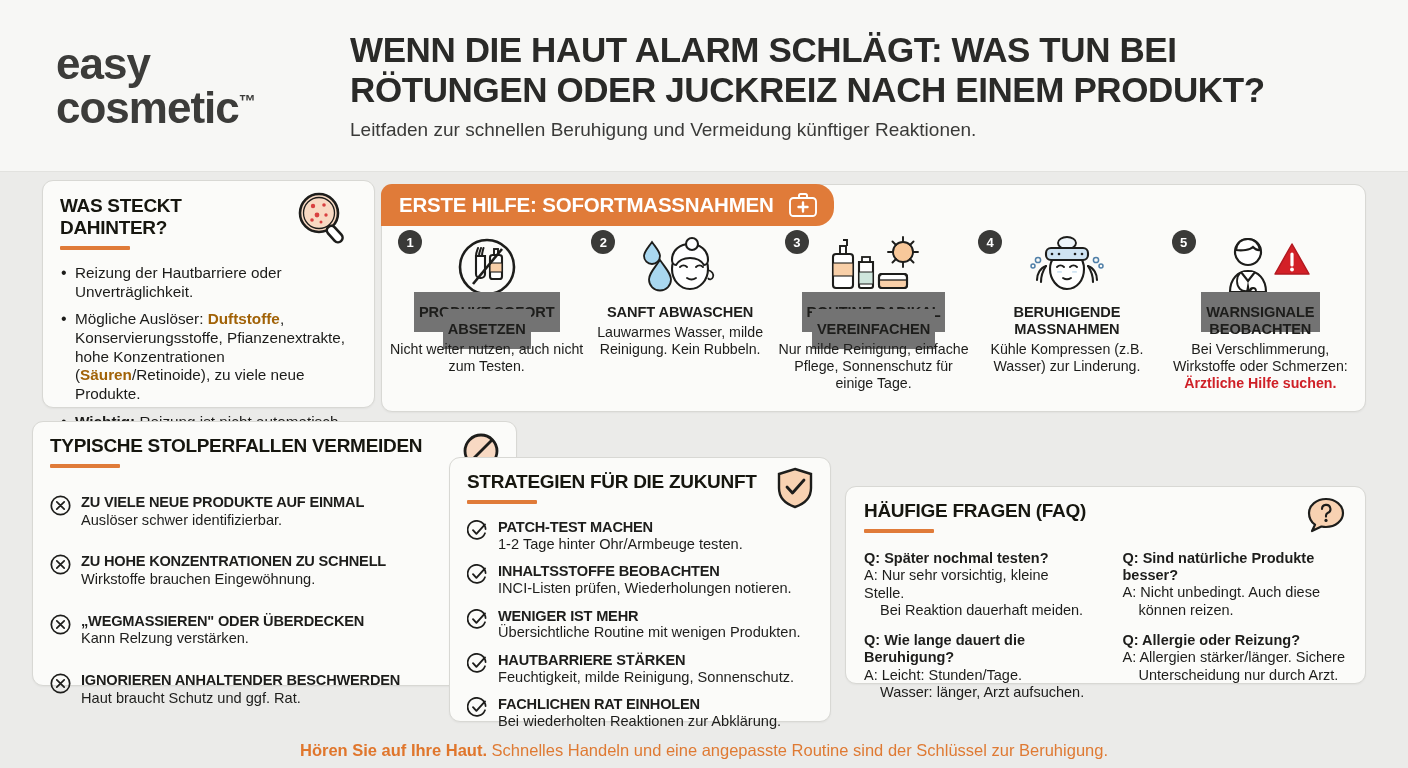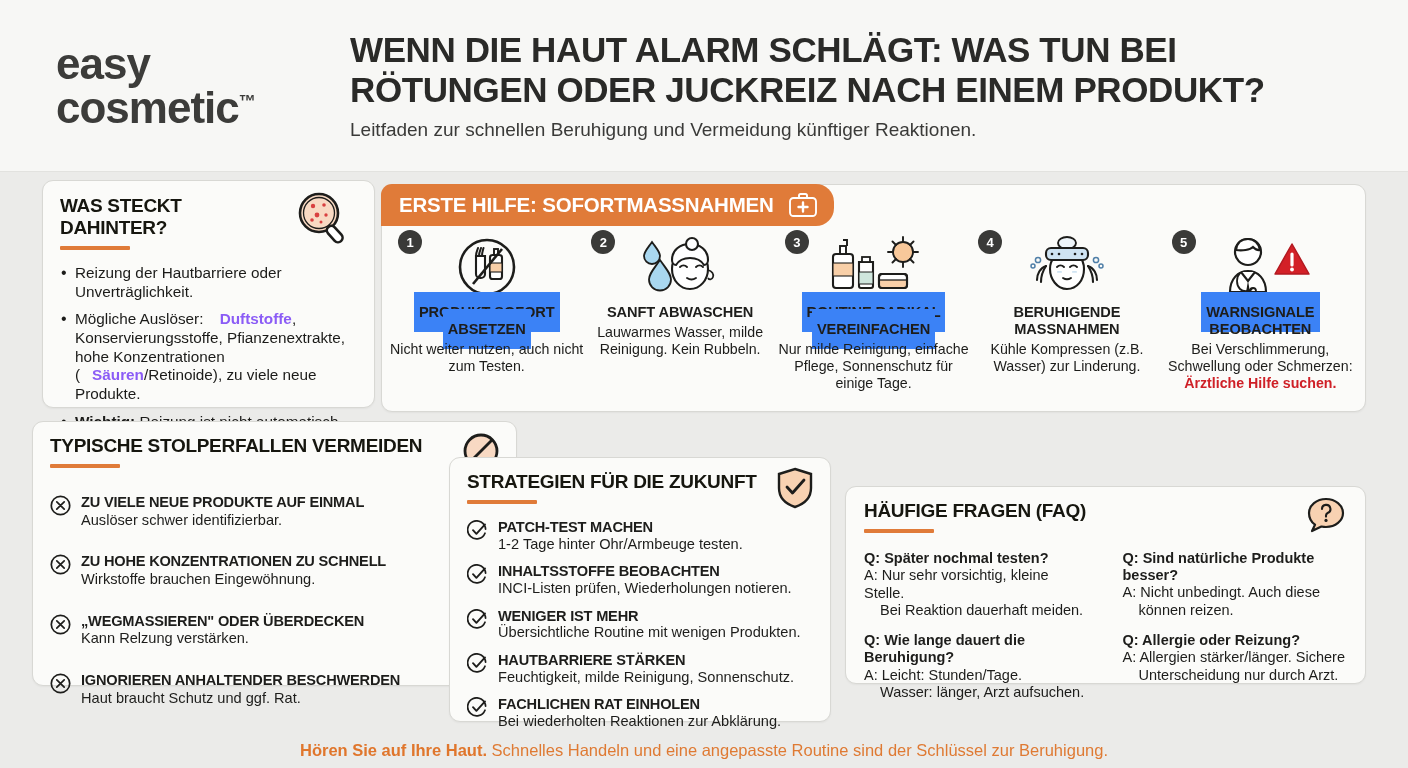--- a/index.html
+++ b/index.html
@@ -64,21 +64,21 @@
   .rule{width:70px;height:4px;background:#e07b39;margin-top:7px;border-radius:1px;}
 
   
   #card-behind{left:42px;top:8px;width:333px;height:228px;padding:14px 17px 26px 17px;}
   #card-behind ul{list-style:none;margin:14px 0 0 0;padding:0;}
   #card-behind li{
     font-size:15.3px;line-height:1.22;margin-bottom:9px;
     padding-left:15px;position:relative;color:#1b1b19;
   }
   #card-behind li:before{content:"•";position:absolute;left:1px;top:-1px;font-size:16px;}
-  .or{color:#8b5cf6;font-weight:bold;margin-left:12px;}
+  .or{color:#a16207;font-weight:bold;}
   .bd{font-weight:bold;}
 
   
   #card-firstaid{left:381px;top:12px;width:985px;height:228px;}
   .fa-banner{
     position:absolute;left:-1px;top:-1px;height:42px;
     background:#e07b39;border-radius:11px 18px 18px 0;
     display:flex;align-items:center;gap:14px;
     padding:0 16px 0 18px;color:#fff;
   }
@@ -88,21 +88,21 @@
   .num{
     position:absolute;left:8px;top:0;width:24px;height:24px;border-radius:50%;
     background:#3a3a38;color:#fff;font-size:13px;font-weight:bold;
     display:flex;align-items:center;justify-content:center;
   }
   .step-ico{height:62px;display:flex;align-items:center;justify-content:center;margin-bottom:6px;}
   .step-title{
     font-size:14.6px;font-weight:bold;text-align:center;line-height:1.15;
     text-transform:uppercase;letter-spacing:-.1px;
   }
-  .step-title span.hl{background:#3b82f6;padding:12px 5px;box-decoration-break:clone;-webkit-box-decoration-break:clone;}
+  .step-title span.hl{background:#737373;padding:12px 5px;box-decoration-break:clone;-webkit-box-decoration-break:clone;}
   .step-desc{font-size:14.2px;text-align:center;line-height:1.21;margin-top:3px;color:#1c1c1a;}
   .red{color:#cf2027;font-weight:bold;}
 
   
   #card-traps{left:32px;top:249px;width:485px;height:265px;padding:13px 16px 8px 17px;}
   .trap{display:flex;gap:10px;margin-top:24px;align-items:flex-start;}
   .trap .tt{font-size:14.6px;font-weight:bold;text-transform:uppercase;letter-spacing:-.2px;line-height:1.15;}
   .trap .td{font-size:14.6px;line-height:1.2;margin-top:1px;}
 
   
@@ -293,21 +293,21 @@
               <path d="M33 36l7 9 7-9" fill="#fff" stroke="#1d1d1b" stroke-width="2.1"></path>
               <path d="M40 45l-2 11h4z" fill="#1d1d1b"></path>
               <path d="M32 37c-4 4-4 12 0 16 3 3 9 3 12 0" fill="none" stroke="#1d1d1b" stroke-width="1.8"></path>
               <circle cx="45" cy="55" r="3" fill="none" stroke="#1d1d1b" stroke-width="1.8"></circle>
               <path d="M84 8l17 30H67z" fill="#d32027" stroke="#b31920" stroke-width="1.5" stroke-linejoin="round"></path>
               <path d="M84 18v11" stroke="#fff" stroke-width="3.2" stroke-linecap="round"></path>
               <circle cx="84" cy="33.5" r="1.9" fill="#fff"></circle>
             </svg>
           </div>
           <div class="step-title"><span class="hl">WARNSIGNALE</span><br><span>BEOBACHTEN</span></div>
-          <div class="step-desc"><span>Bei Verschlimmerung, Schwellung oder Schmerzen:</span><br><span class="red">Ärztliche Hilfe suchen.</span></div>
+          <div class="step-desc"><span>Bei Verschlimmerung, Wirkstoffe oder Schmerzen:</span><br><span class="red">Ärztliche Hilfe suchen.</span></div>
         </div>
 
       </div>
     </div>
 
     <div class="card" id="card-traps">
       <div class="card-head">
         <div>
           <h2 class="ch">TYPISCHE STOLPERFALLEN VERMEIDEN</h2>
           <div class="rule"></div>

